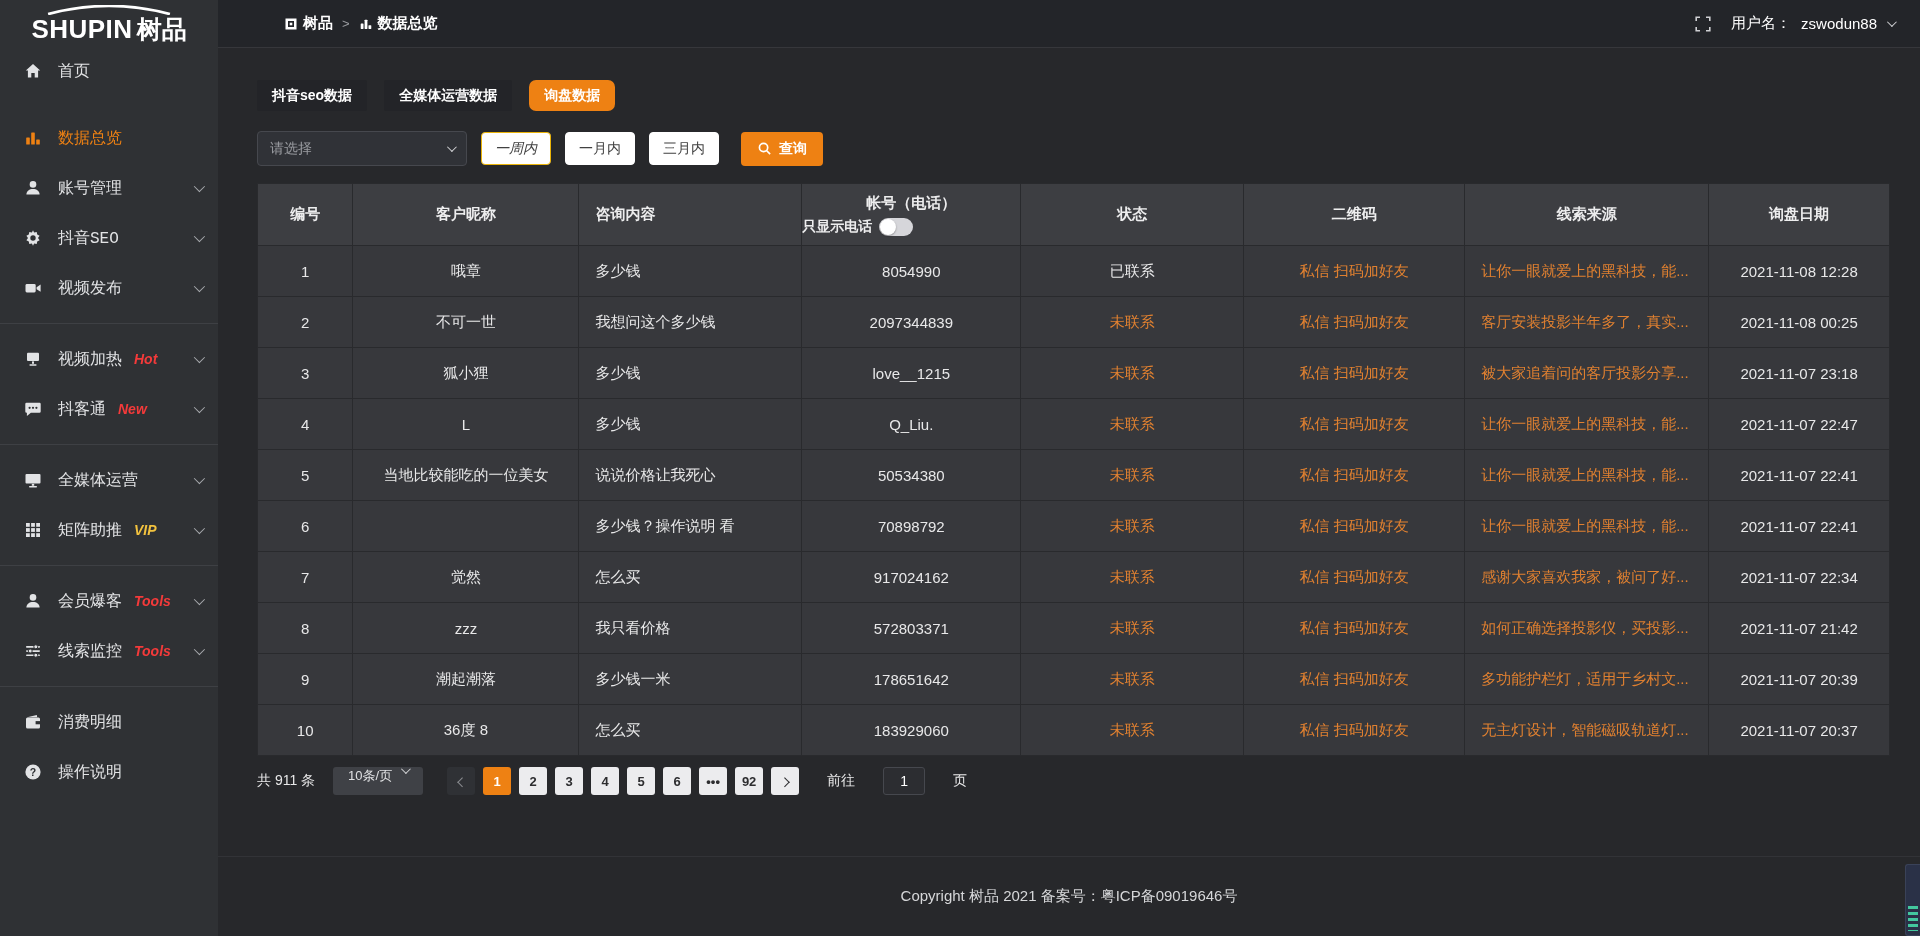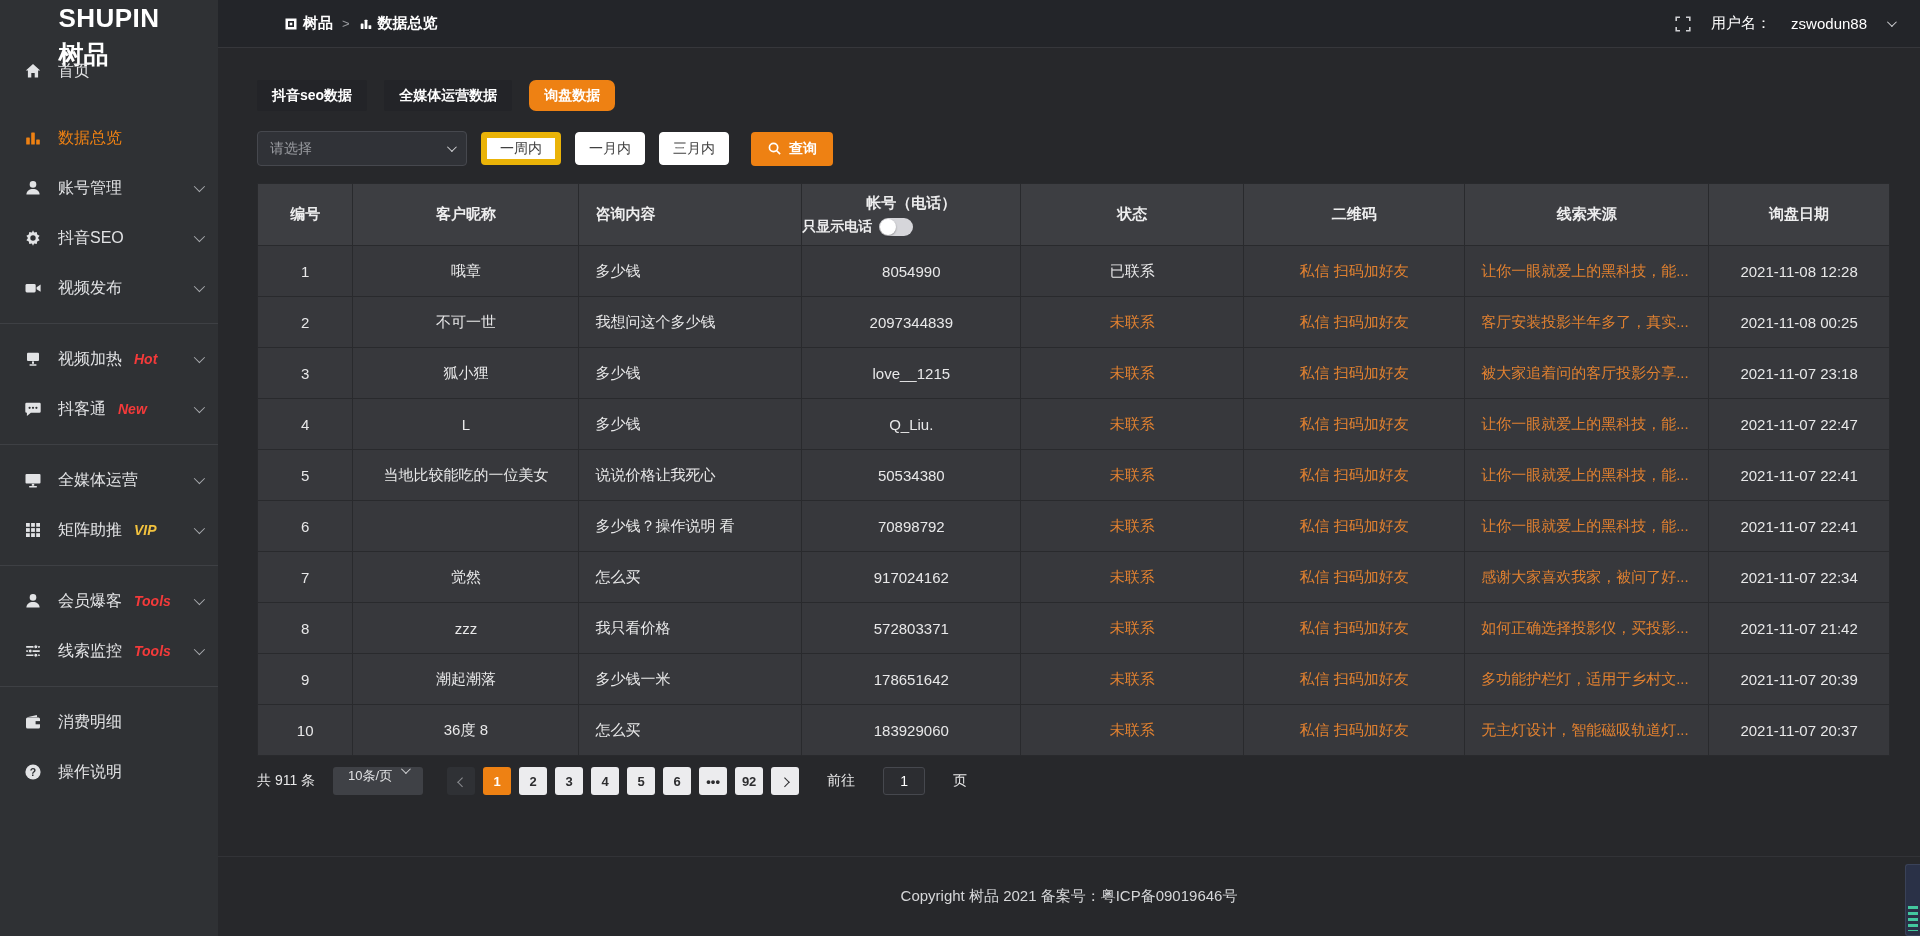--- a/index.html
+++ b/index.html
@@ -7,57 +7,57 @@
   body {
     position:relative; overflow:hidden;
     background:#27282b;
     font-family:"Liberation Sans","DejaVu Sans",sans-serif;
     color:#e6e7e9;
   }
   
   .sidebar { position:absolute; left:0; top:0; width:218px; height:936px; background:#2f3134; z-index:5; }
   .logo { height:46px; display:flex; flex-direction:column; align-items:center; justify-content:flex-start; padding-top:5px; color:#fff; }
   .logo-arc { height:10px; margin-bottom:-2px; }
-  .logo-row { display:flex; align-items:baseline; gap:4px; white-space:nowrap;flex-direction:column; }
+  .logo-row { display:flex; align-items:baseline; gap:4px; white-space:nowrap; }
   .logo-en { font-size:26px; font-weight:900; letter-spacing:0.5px; }
   .logo-cn { font-size:25px; font-weight:900; }
   .menu { padding-top:0; }
   .mi { height:50px; display:flex; align-items:center; padding:0 16px 0 23px; font-size:16px; color:#e2e3e5; cursor:pointer; }
   .mi.active { color:#ee8113; }
   .mi .ic { width:20px; height:20px; margin-right:15px; display:flex; align-items:center; justify-content:center; flex:0 0 auto; }
-  .mi .lbl { white-space:nowrap; }
+  .mi .lbl { white-space:nowrap;font-family:Liberation Mono, monospace; }
   .mi .badge { margin-left:12px; font-size:14px; font-weight:bold; font-style:italic; }
   .badge.red { color:#f43a3a; }
   .badge.yellow { color:#f2c23e; }
   .mi .sp { flex:1; }
   .chev { width:8px; height:8px; border-right:1.6px solid #a7a9ad; border-bottom:1.6px solid #a7a9ad; transform:rotate(45deg) translateY(-2px); flex:0 0 auto; }
   .mi-home { margin-bottom:17px; }
   .mdiv { height:1px; background:#3e4044; margin:10px 0; }
   
   .topbar { position:absolute; left:218px; right:0; top:0; height:48px; background:#232529; border-bottom:1px solid #36373b;
             display:flex; align-items:center; padding:0 26px 0 66px; }
   .crumb { display:flex; align-items:center; gap:9px; font-size:15px; font-weight:bold; color:#fff; }
   .crumb .sep { color:#9a9ca0; font-weight:normal; font-size:13px; }
   .crumb .ci { display:flex; margin-right:-4px; }
   .top-right { margin-left:auto; display:flex; align-items:center; gap:20px; font-size:15px; color:#fff; }
-  .userbox { display:flex; align-items:center; gap:20px; cursor:pointer; }
+  .userbox { display:flex; align-items:center; gap:10px; cursor:pointer; }
   .chev-sm { width:7px; height:7px; border-right:1.5px solid #cfd0d3; border-bottom:1.5px solid #cfd0d3; transform:rotate(45deg) translateY(-2px); }
   
   .content { position:absolute; left:210px; right:0; top:48px; padding:32px 30px 0 47px; }
   .tabs { display:flex; gap:17px; }
   .tab { height:31px; padding:0 15px; display:flex; align-items:center; background:#232428; color:#fff;
          font-size:14px; font-weight:bold; border-radius:2px; cursor:pointer; }
   .tab.active { background:#ee8113;border-radius:7px; }
   .filters { display:flex; align-items:center; margin-top:20px; }
   .select { width:210px; height:35px; background:#303237; border:1px solid #46484e; border-radius:4px;
             display:flex; align-items:center; padding:0 12px; color:#9a9ca1; font-size:14px; cursor:pointer; }
   .select .sp { flex:1; }
   .range-btn { height:33px; padding:0 13px; margin-left:14px; background:#fff; border:1px solid #fff; border-radius:4px;
                color:#414141; font-size:14px; display:flex; align-items:center; cursor:pointer; }
-  .range-btn.active { border:6px solid #eab308; }
+  .range-btn.active { border:1px solid #eab308;font-style:italic; }
   .search-btn { height:34px; padding:0 16px; margin-left:22px; background:#ee8113; border-radius:4px; color:#fff;
                 font-size:14px; font-weight:bold; display:flex; align-items:center; gap:7px; cursor:pointer; }
   
   .tblwrap { margin-top:17px; }
   table { width:100%; border-collapse:collapse; table-layout:fixed; background:#37383c; }
   th, td { border:1px solid #292a2d; overflow:hidden; white-space:nowrap; text-overflow:ellipsis; }
   thead th { height:62px; background:#3d3e42; color:#ededee; font-size:15px; font-weight:bold; text-align:center; }
   th.c-left, td.c-left { text-align:left; padding-left:16px; }
   td { height:51px; color:#e8e8e9; font-size:15px; text-align:center; }
   td.pending { color:#e08030; }

